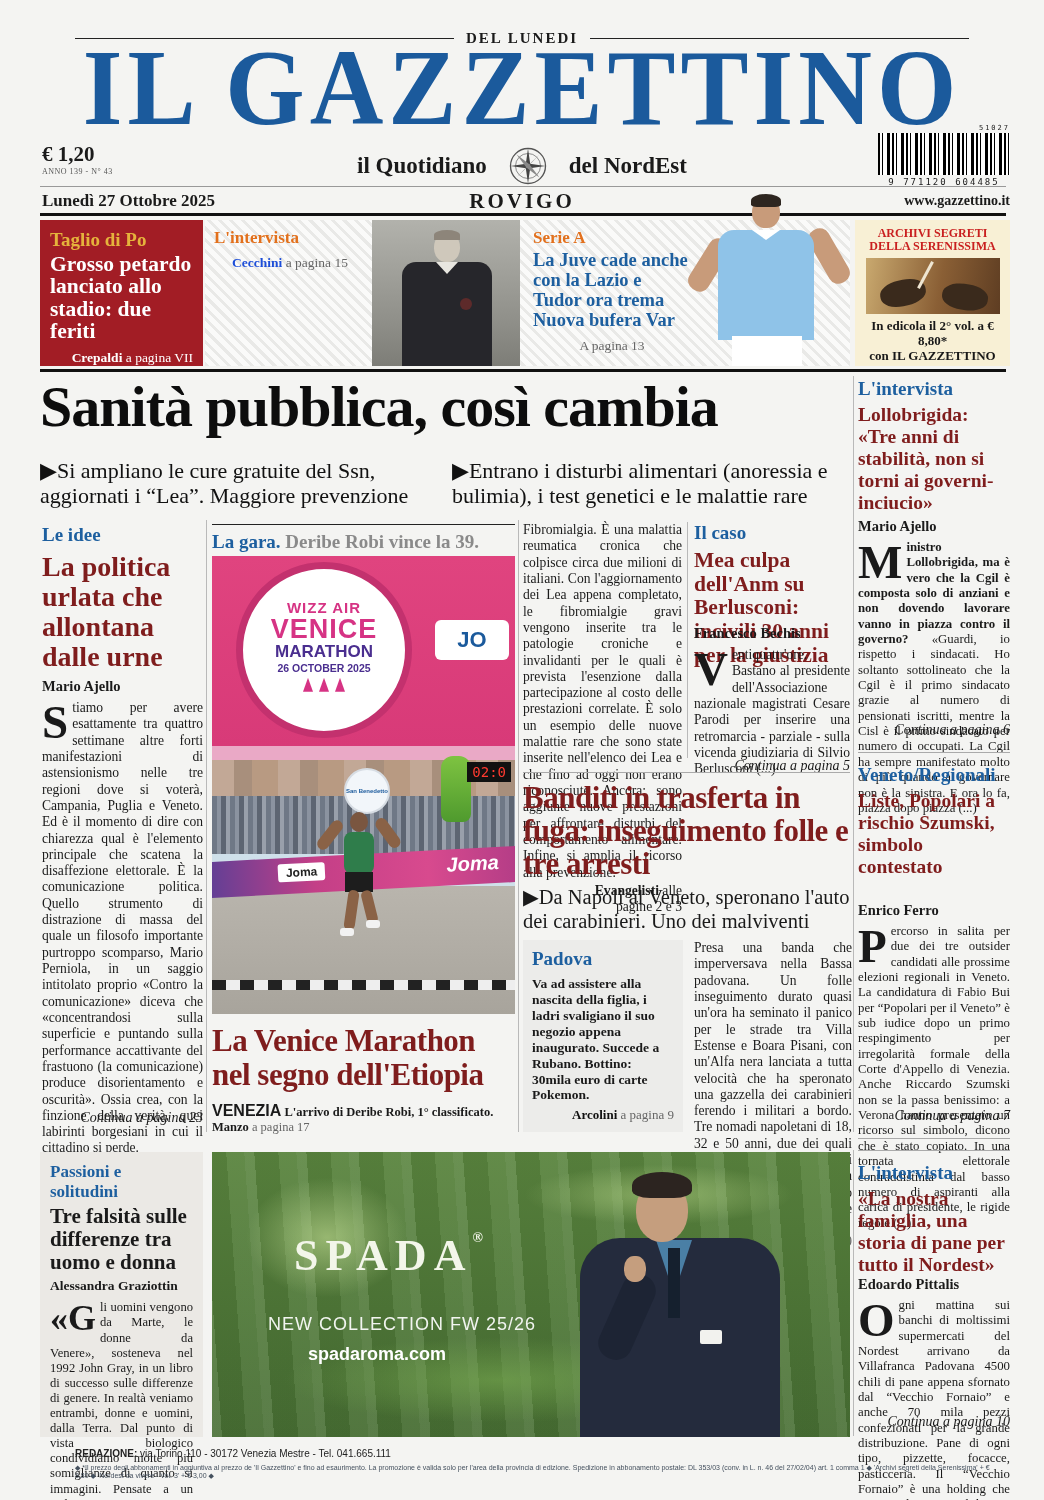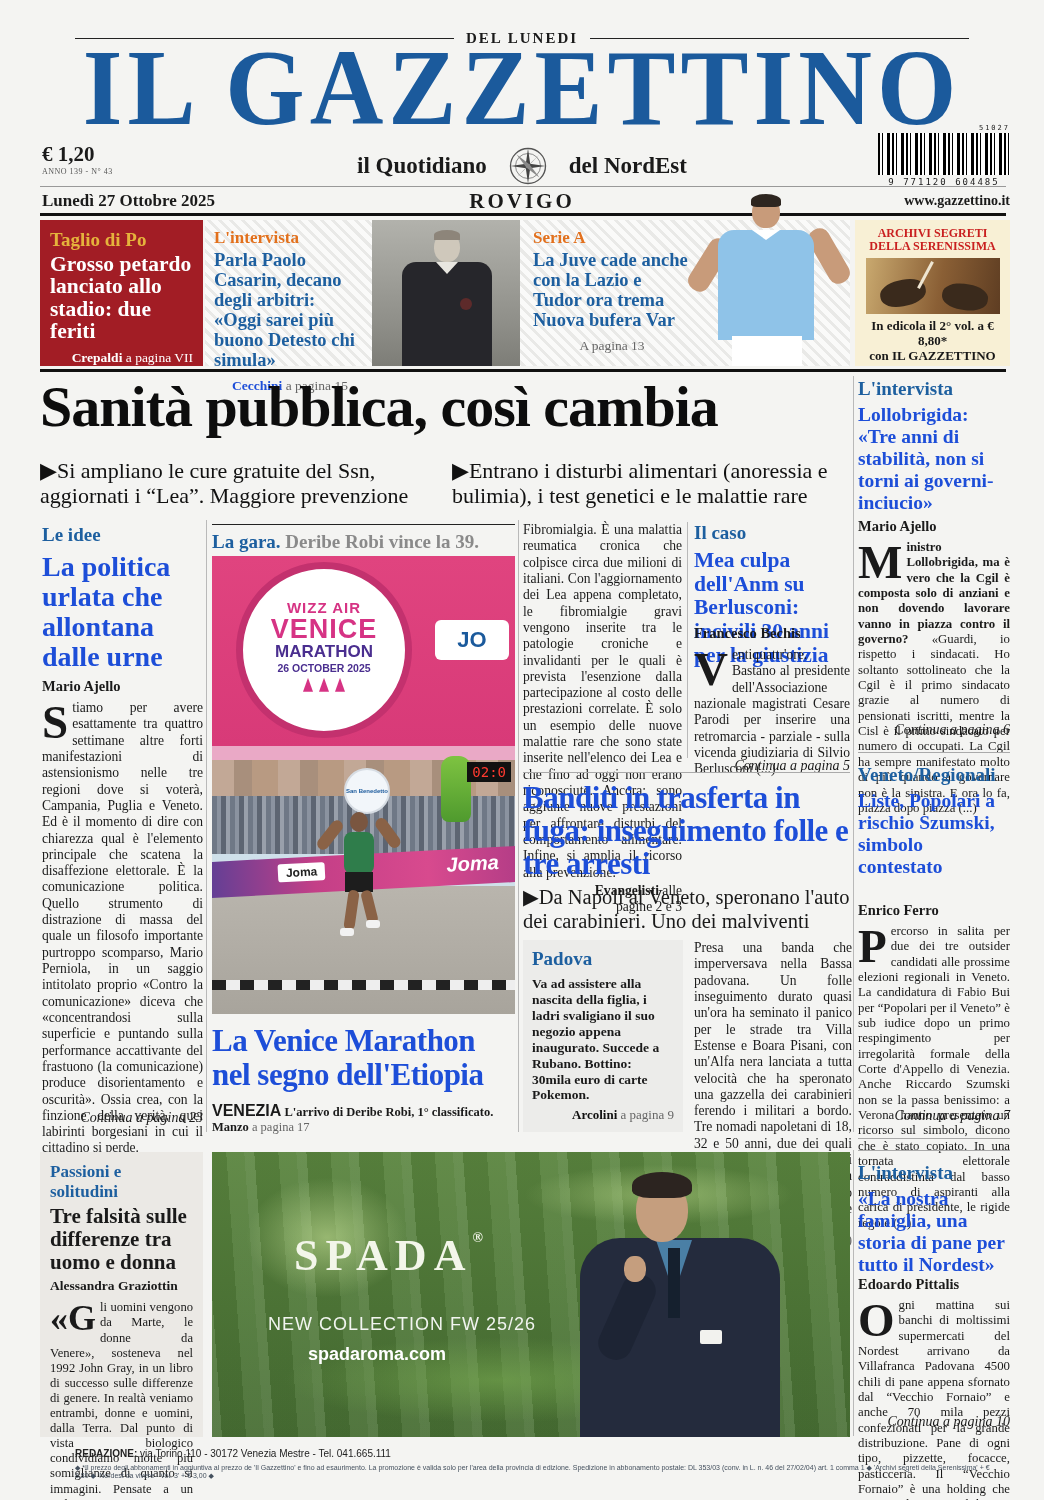--- a/index.html
+++ b/index.html
@@ -72,21 +72,21 @@
   
   .main-headline { top:378px; left:40px; width:812px; font-weight:bold; font-size:58px; letter-spacing:-1px; line-height:1.0; color:#0d0d0d; }
   .deck { top:458px; font-size:22px; line-height:1.14; color:#111; }
   .deck.l { left:40px; width:404px; }
   .deck.r { left:452px; width:398px; }
 
   
   .vrule { width:1px; background:#b9b9b9; }
 
   
-  .art-title { font-weight:bold; color:#1d4ed8; }
+  .art-title { font-weight:bold; color:#7f1d1d; }
   .author { font-weight:bold; font-size:14.5px; }
   .body-text { font-size:13.6px; line-height:1.2; text-align:justify; }
   .dropcap { float:left; font-weight:bold; font-size:47px; line-height:40px; padding:2px 4px 0 0; }
   .continua { font-style:italic; font-size:14px; text-align:right; }
   .byline-gray { color:#666; }
   .hrule { height:1px; background:#aaa; }
 
   
   .le-idee-kicker { top:524px; left:42px; }
   .le-idee-title { top:552px; left:42px; width:160px; font-size:28px; line-height:1.07; }
@@ -250,21 +250,20 @@
 <div class="abs hatch"></div>
 
 <div class="abs redbox">
   <div class="kicker">Taglio di Po</div>
   <div class="title">Grosso petardo lanciato allo stadio: due feriti</div>
   <div class="byline"><b>Crepaldi</b><span> a pagina VII</span></div>
 </div>
 
 <div class="abs strip-interview">
   <div class="kicker-orange">L'intervista</div>
-  <div class="title">Parla Paolo Casarin, decano degli arbitri: «Oggi sarei più buono Detesto chi simula»</div>
   <div class="strip-byline"><b>Cecchini</b><span> a pagina 15</span></div>
 </div>
 
 <div class="abs photo-ref">
   <div class="ref-body"></div>
   <div class="ref-collar"></div>
   <div class="ref-head"></div>
   <div class="ref-hair"></div>
   <div class="ref-badge"></div>
 </div>

